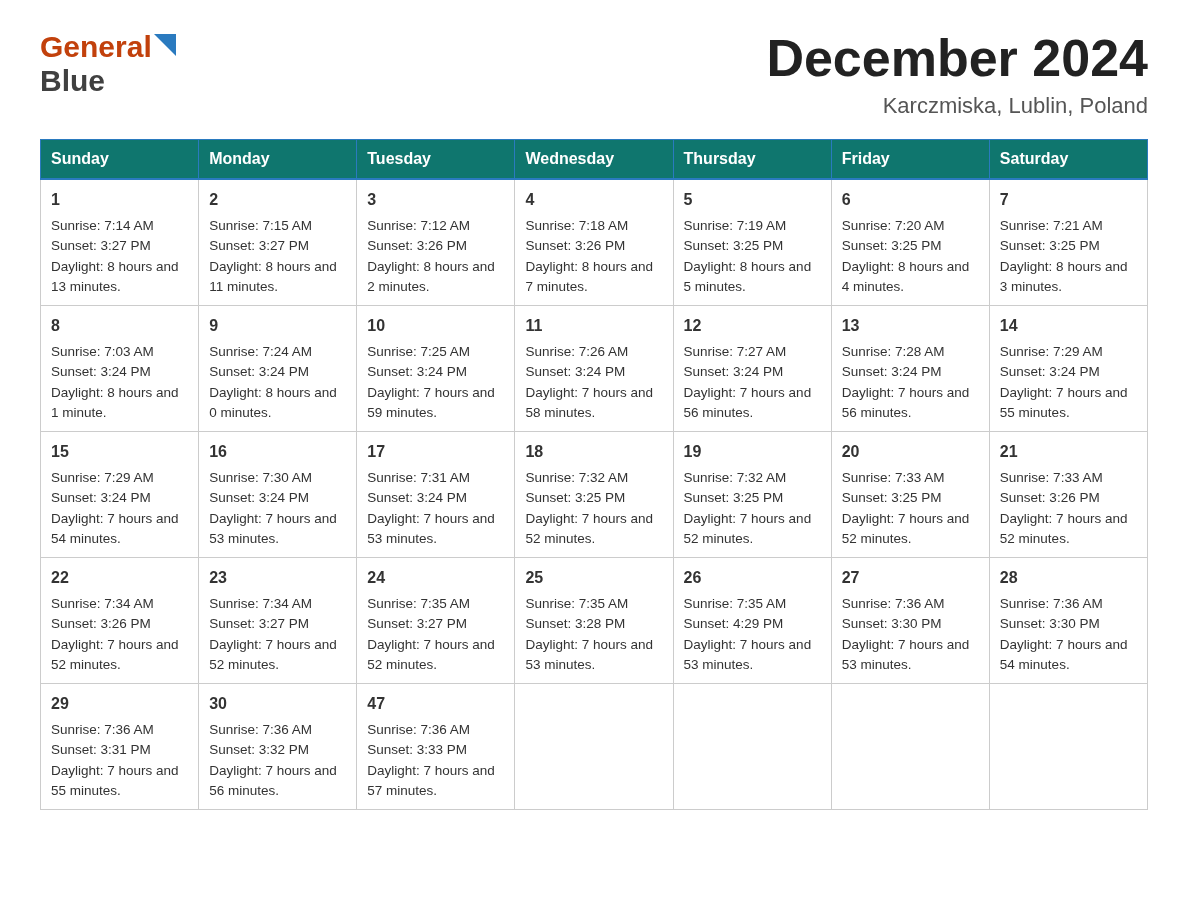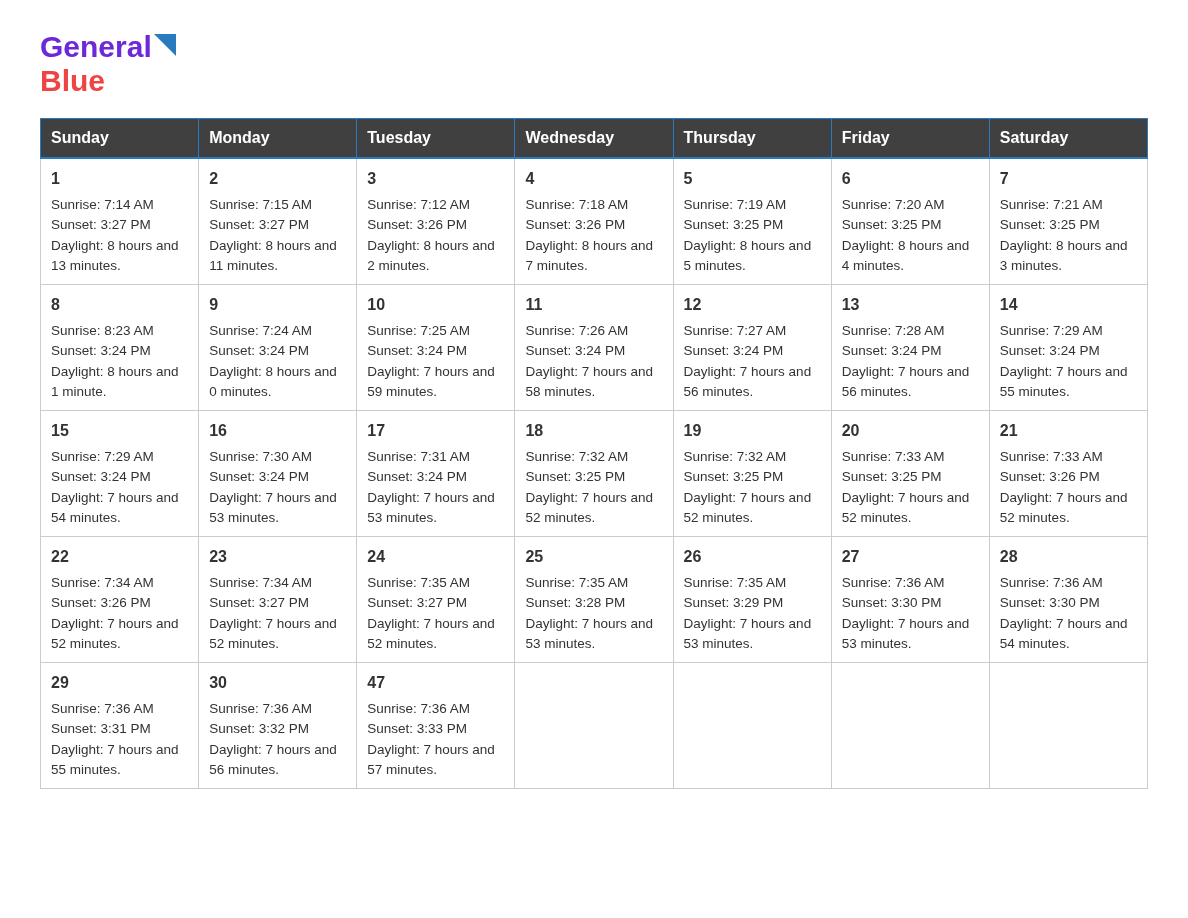--- a/index.html
+++ b/index.html
@@ -29,21 +29,21 @@
       font-size: 22px;
       color: #555;
       margin-top: 6px;
     }
     table {
       width: 100%;
       border-collapse: collapse;
       margin-top: 10px;
     }
     thead tr th {
-      background-color: #404040;
+      background-color: #0f766e;
       color: #fff;
       font-size: 16px;
       font-weight: bold;
       padding: 10px 10px;
       text-align: left;
       border: 1px solid #2a7abf;
     }
     tbody tr td {
       vertical-align: top;
       padding: 8px 10px;
@@ -74,30 +74,34 @@
       display: flex;
       align-items: center;
     }
   </style>
 </head>
 <body>
 
 <div class="header">
   <div class="logo-wrap">
     <div class="logo-line1">
-      <span style="font-size:30px;font-weight:bold;color:#6d28d9;font-family:Arial,sans-serif;">General</span>
+      <span style="font-size:30px;font-weight:bold;color:#c2410c;font-family:Arial,sans-serif;">General</span>
       <span style="display:inline-block;margin-left:2px;">
         <svg width="22" height="22" viewBox="0 0 22 22" style="vertical-align:middle;position:relative;top:-2px;">
           <polygon points="0,0 22,0 22,22" fill="#2a7abf"></polygon>
         </svg>
       </span>
     </div>
     <div>
-      <span style="font-size:30px;font-weight:bold;color:#ef4444;font-family:Arial,sans-serif;">Blue</span>
+      <span style="font-size:30px;font-weight:bold;color:#404040;font-family:Arial,sans-serif;">Blue</span>
     </div>
+  </div>
+  <div class="title-block">
+    <div class="calendar-title">December 2024</div>
+    <div class="calendar-subtitle">Karczmiska, Lublin, Poland</div>
   </div>
 </div>
 
 <table>
   <thead>
     <tr>
     <th>Sunday</th>
         <th>Monday</th>
         <th>Tuesday</th>
         <th>Wednesday</th>
@@ -110,21 +114,21 @@
   <tr>
         <td><span class="day-number">1</span><span>Sunrise: 7:14 AM</span><br><span>Sunset: 3:27 PM</span><br><span>Daylight: 8 hours and 13 minutes.</span></td>
         <td><span class="day-number">2</span><span>Sunrise: 7:15 AM</span><br><span>Sunset: 3:27 PM</span><br><span>Daylight: 8 hours and 11 minutes.</span></td>
         <td><span class="day-number">3</span><span>Sunrise: 7:12 AM</span><br><span>Sunset: 3:26 PM</span><br><span>Daylight: 8 hours and 2 minutes.</span></td>
         <td><span class="day-number">4</span><span>Sunrise: 7:18 AM</span><br><span>Sunset: 3:26 PM</span><br><span>Daylight: 8 hours and 7 minutes.</span></td>
         <td><span class="day-number">5</span><span>Sunrise: 7:19 AM</span><br><span>Sunset: 3:25 PM</span><br><span>Daylight: 8 hours and 5 minutes.</span></td>
         <td><span class="day-number">6</span><span>Sunrise: 7:20 AM</span><br><span>Sunset: 3:25 PM</span><br><span>Daylight: 8 hours and 4 minutes.</span></td>
         <td><span class="day-number">7</span><span>Sunrise: 7:21 AM</span><br><span>Sunset: 3:25 PM</span><br><span>Daylight: 8 hours and 3 minutes.</span></td>
       </tr>
       <tr>
-        <td><span class="day-number">8</span><span>Sunrise: 8:23 AM</span><br><span>Sunset: 3:24 PM</span><br><span>Daylight: 8 hours and 1 minute.</span></td>
+        <td><span class="day-number">8</span><span>Sunrise: 7:03 AM</span><br><span>Sunset: 3:24 PM</span><br><span>Daylight: 8 hours and 1 minute.</span></td>
         <td><span class="day-number">9</span><span>Sunrise: 7:24 AM</span><br><span>Sunset: 3:24 PM</span><br><span>Daylight: 8 hours and 0 minutes.</span></td>
         <td><span class="day-number">10</span><span>Sunrise: 7:25 AM</span><br><span>Sunset: 3:24 PM</span><br><span>Daylight: 7 hours and 59 minutes.</span></td>
         <td><span class="day-number">11</span><span>Sunrise: 7:26 AM</span><br><span>Sunset: 3:24 PM</span><br><span>Daylight: 7 hours and 58 minutes.</span></td>
         <td><span class="day-number">12</span><span>Sunrise: 7:27 AM</span><br><span>Sunset: 3:24 PM</span><br><span>Daylight: 7 hours and 56 minutes.</span></td>
         <td><span class="day-number">13</span><span>Sunrise: 7:28 AM</span><br><span>Sunset: 3:24 PM</span><br><span>Daylight: 7 hours and 56 minutes.</span></td>
         <td><span class="day-number">14</span><span>Sunrise: 7:29 AM</span><br><span>Sunset: 3:24 PM</span><br><span>Daylight: 7 hours and 55 minutes.</span></td>
       </tr>
       <tr>
         <td><span class="day-number">15</span><span>Sunrise: 7:29 AM</span><br><span>Sunset: 3:24 PM</span><br><span>Daylight: 7 hours and 54 minutes.</span></td>
         <td><span class="day-number">16</span><span>Sunrise: 7:30 AM</span><br><span>Sunset: 3:24 PM</span><br><span>Daylight: 7 hours and 53 minutes.</span></td>
@@ -132,21 +136,21 @@
         <td><span class="day-number">18</span><span>Sunrise: 7:32 AM</span><br><span>Sunset: 3:25 PM</span><br><span>Daylight: 7 hours and 52 minutes.</span></td>
         <td><span class="day-number">19</span><span>Sunrise: 7:32 AM</span><br><span>Sunset: 3:25 PM</span><br><span>Daylight: 7 hours and 52 minutes.</span></td>
         <td><span class="day-number">20</span><span>Sunrise: 7:33 AM</span><br><span>Sunset: 3:25 PM</span><br><span>Daylight: 7 hours and 52 minutes.</span></td>
         <td><span class="day-number">21</span><span>Sunrise: 7:33 AM</span><br><span>Sunset: 3:26 PM</span><br><span>Daylight: 7 hours and 52 minutes.</span></td>
       </tr>
       <tr>
         <td><span class="day-number">22</span><span>Sunrise: 7:34 AM</span><br><span>Sunset: 3:26 PM</span><br><span>Daylight: 7 hours and 52 minutes.</span></td>
         <td><span class="day-number">23</span><span>Sunrise: 7:34 AM</span><br><span>Sunset: 3:27 PM</span><br><span>Daylight: 7 hours and 52 minutes.</span></td>
         <td><span class="day-number">24</span><span>Sunrise: 7:35 AM</span><br><span>Sunset: 3:27 PM</span><br><span>Daylight: 7 hours and 52 minutes.</span></td>
         <td><span class="day-number">25</span><span>Sunrise: 7:35 AM</span><br><span>Sunset: 3:28 PM</span><br><span>Daylight: 7 hours and 53 minutes.</span></td>
-        <td><span class="day-number">26</span><span>Sunrise: 7:35 AM</span><br><span>Sunset: 3:29 PM</span><br><span>Daylight: 7 hours and 53 minutes.</span></td>
+        <td><span class="day-number">26</span><span>Sunrise: 7:35 AM</span><br><span>Sunset: 4:29 PM</span><br><span>Daylight: 7 hours and 53 minutes.</span></td>
         <td><span class="day-number">27</span><span>Sunrise: 7:36 AM</span><br><span>Sunset: 3:30 PM</span><br><span>Daylight: 7 hours and 53 minutes.</span></td>
         <td><span class="day-number">28</span><span>Sunrise: 7:36 AM</span><br><span>Sunset: 3:30 PM</span><br><span>Daylight: 7 hours and 54 minutes.</span></td>
       </tr>
       <tr>
         <td><span class="day-number">29</span><span>Sunrise: 7:36 AM</span><br><span>Sunset: 3:31 PM</span><br><span>Daylight: 7 hours and 55 minutes.</span></td>
         <td><span class="day-number">30</span><span>Sunrise: 7:36 AM</span><br><span>Sunset: 3:32 PM</span><br><span>Daylight: 7 hours and 56 minutes.</span></td>
         <td><span class="day-number">47</span><span>Sunrise: 7:36 AM</span><br><span>Sunset: 3:33 PM</span><br><span>Daylight: 7 hours and 57 minutes.</span></td>
         <td></td>
         <td></td>
         <td></td>

